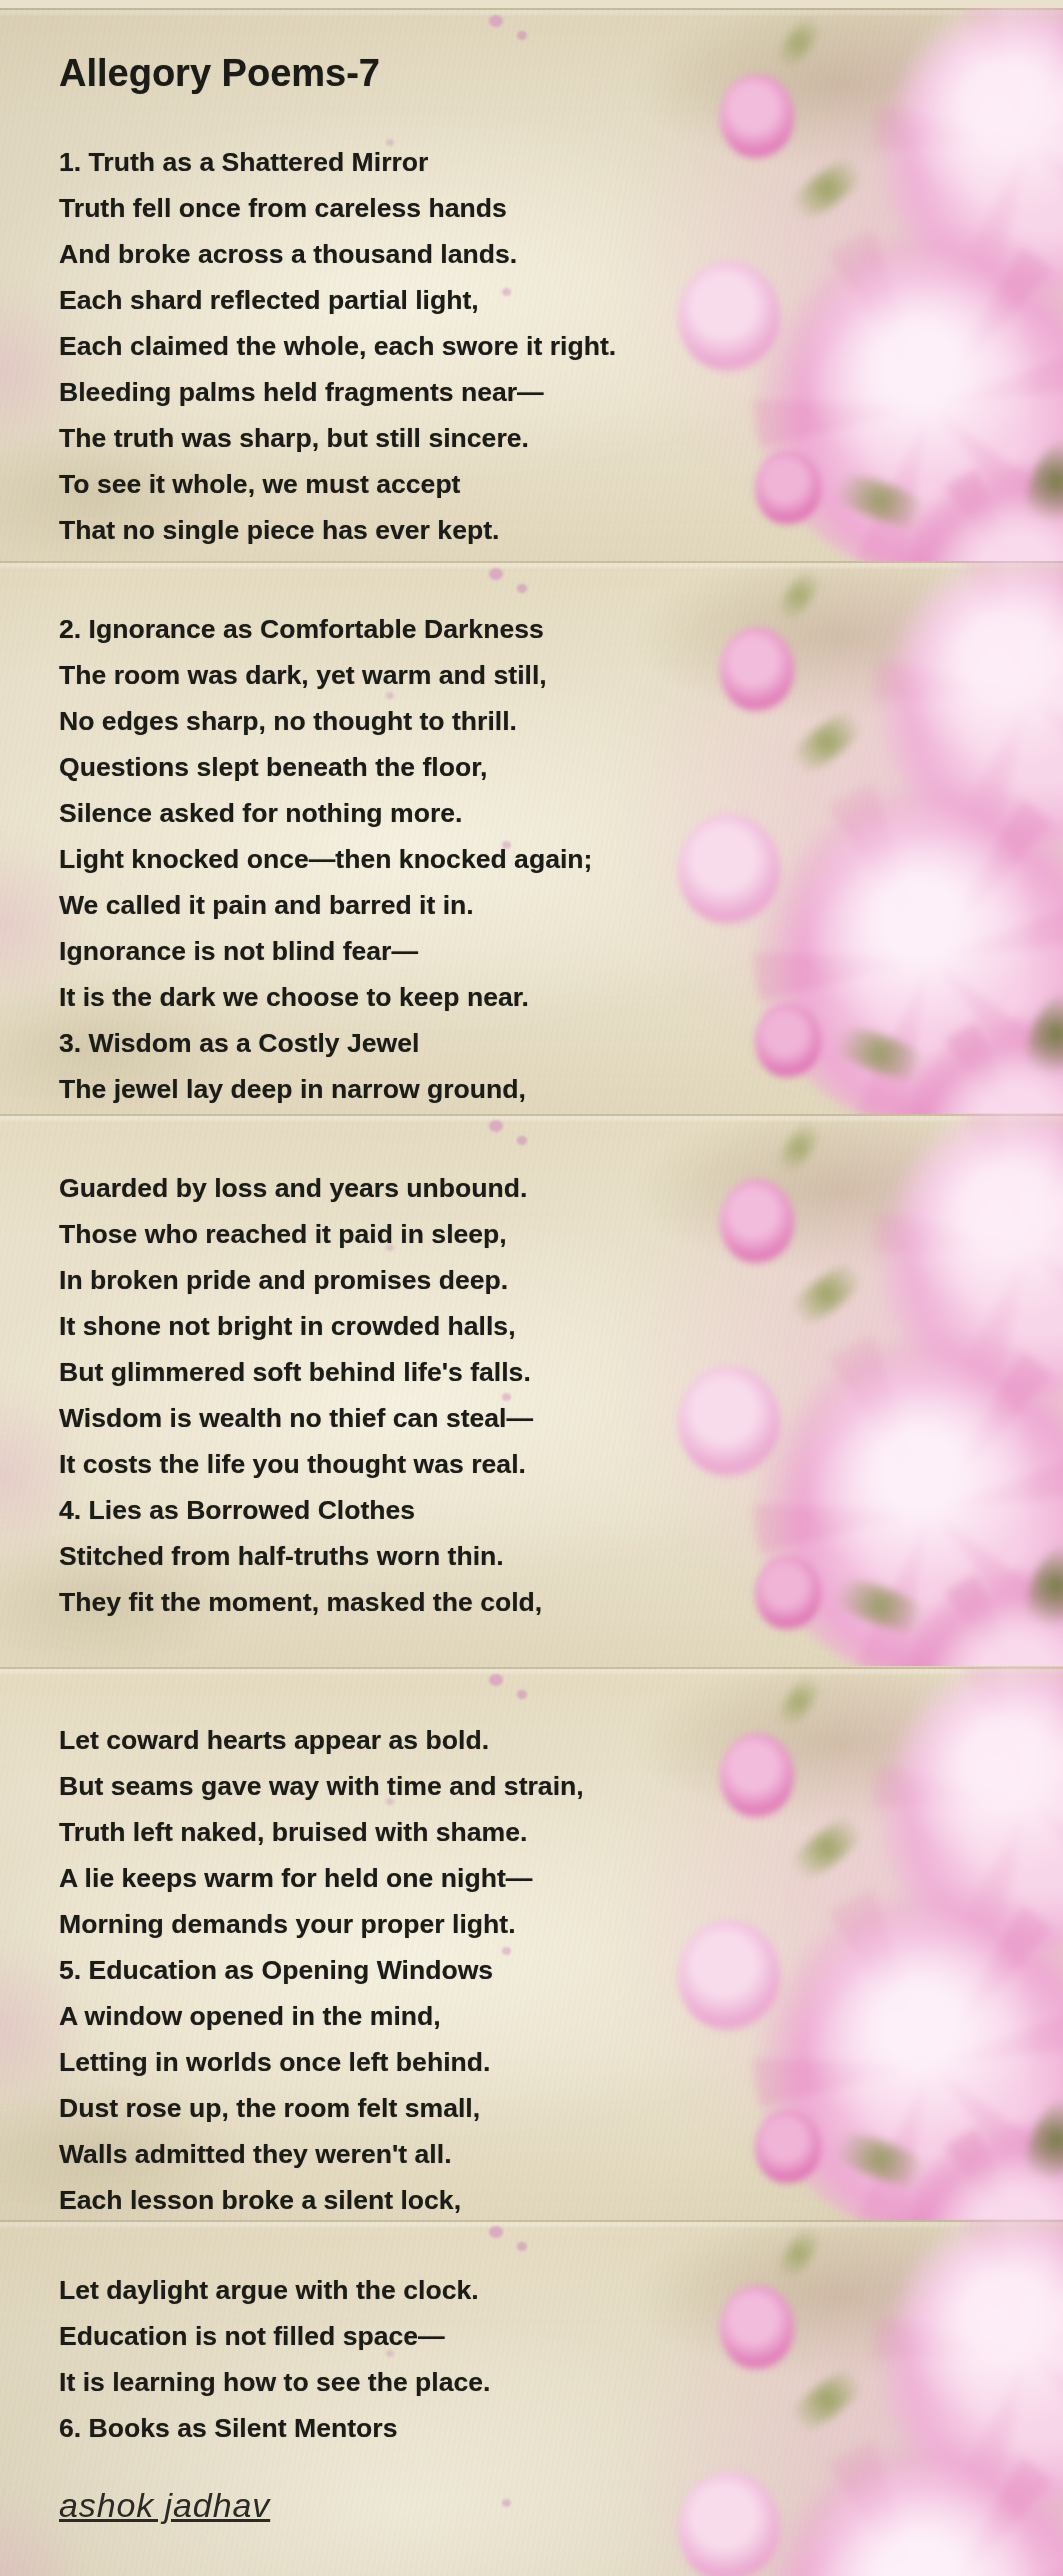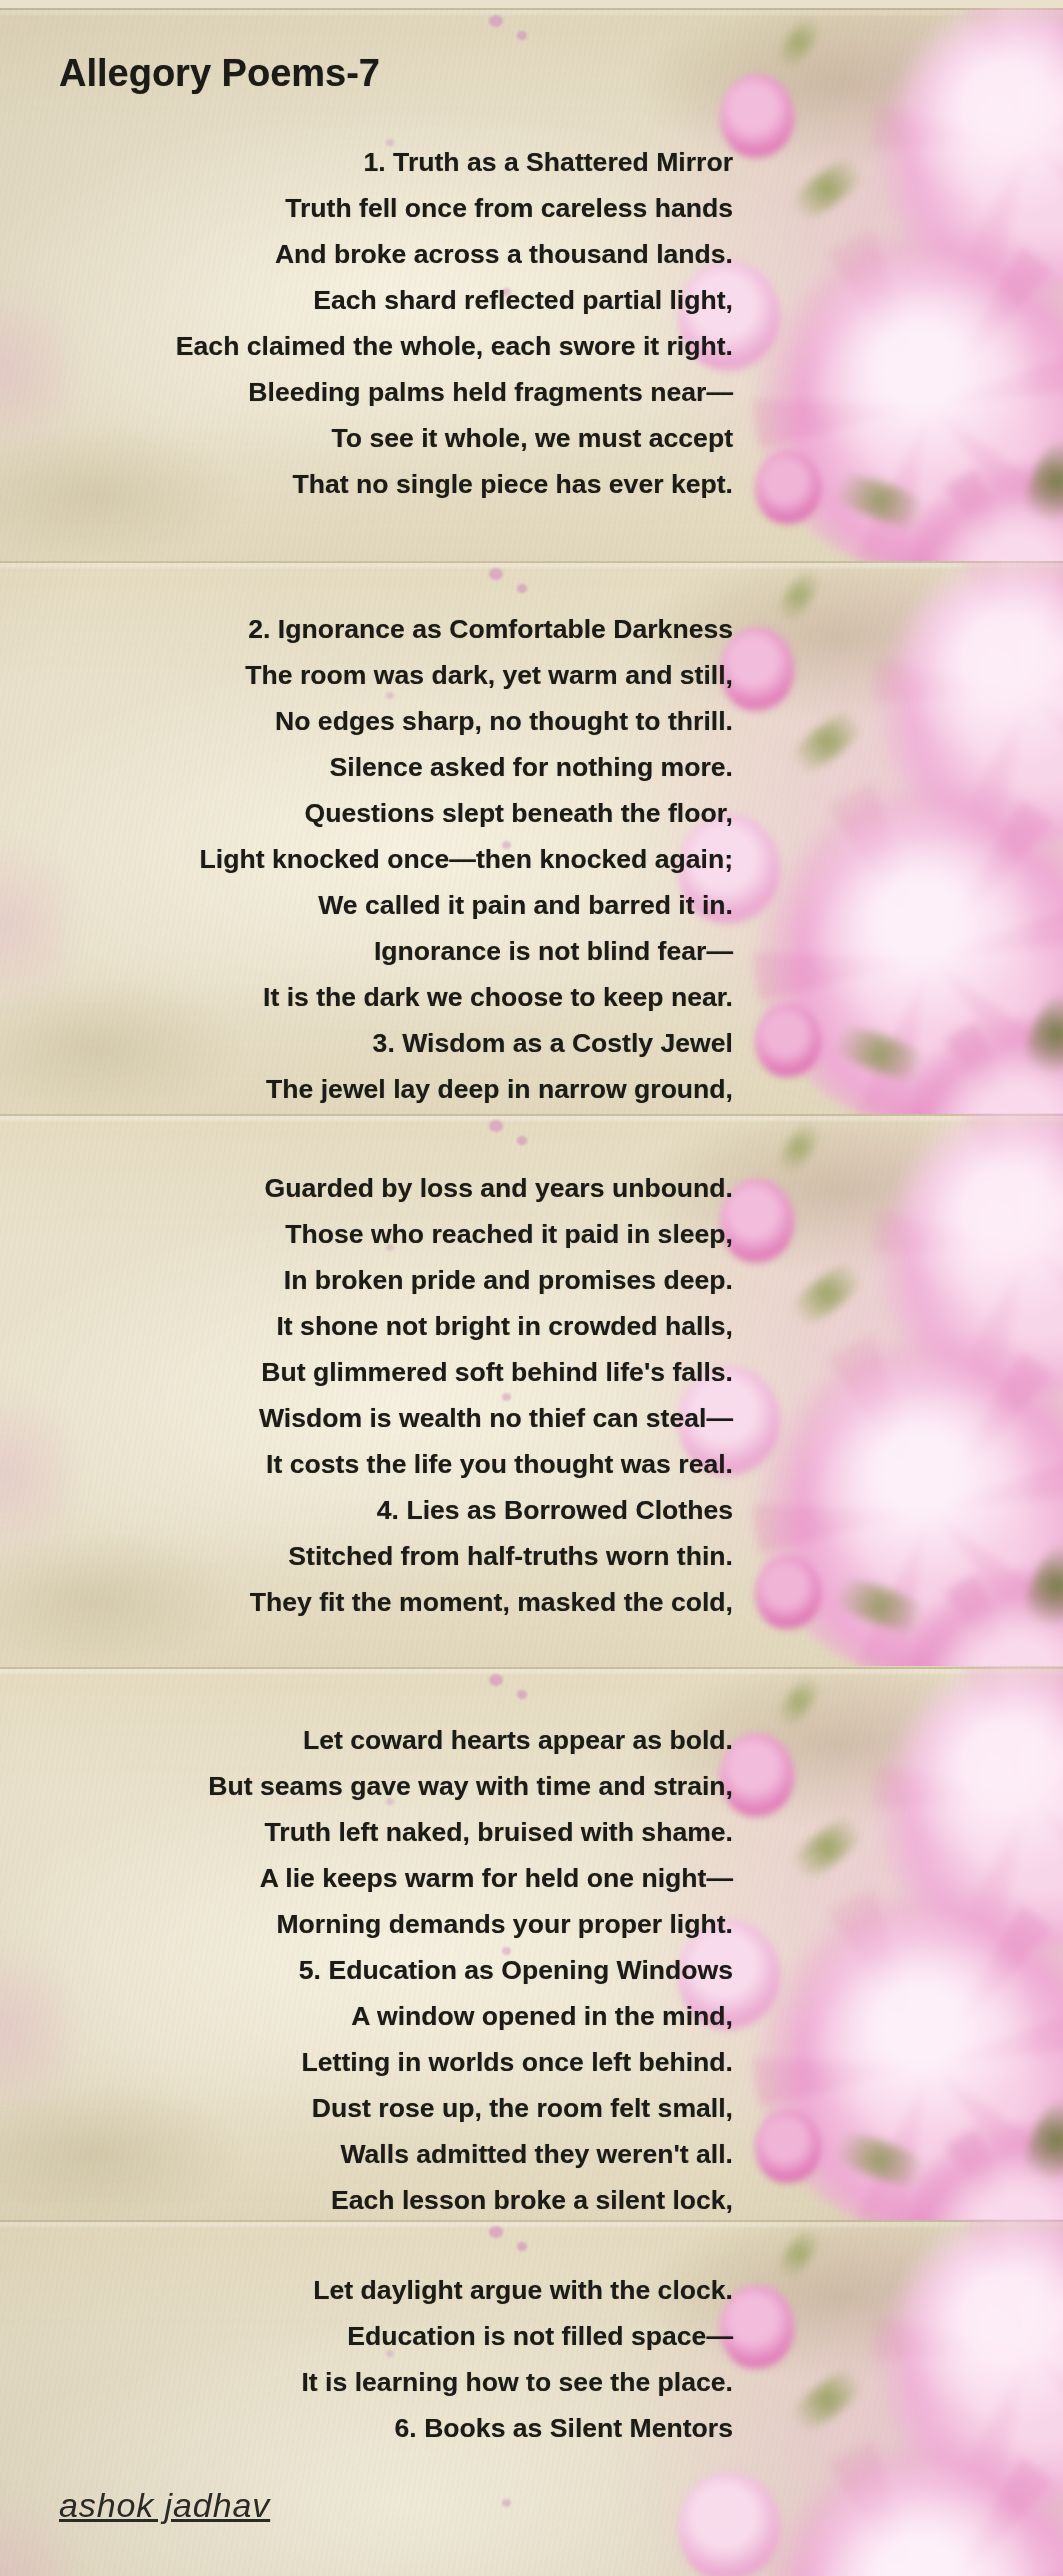--- a/index.html
+++ b/index.html
@@ -74,21 +74,21 @@
   .s1{left:489px;top:7px;width:14px;height:11.5px;background:rgba(213,146,192,.65);}
   .s2{left:517px;top:23px;width:9.8px;height:8.9px;background:rgba(206,134,184,.55);}
   .s3{left:502px;top:280px;width:8.9px;height:8px;background:rgba(206,134,184,.45);}
   .s4{left:386px;top:131px;width:8px;height:7px;background:rgba(196,140,180,.35);}
 
   
   .text-layer{position:absolute;inset:0;z-index:5;color:#1b1b17;}
   .title{position:absolute;left:59px;top:44px;margin:0;font-size:38px;font-weight:700;
     letter-spacing:0px;text-shadow:0 0 0.9px rgba(40,35,25,.45);}
   .stanza{position:absolute;left:59px;width:674px;font-size:26.6px;font-weight:700;
-    line-height:46px;letter-spacing:0px;text-shadow:0 0 0.9px rgba(40,35,25,.4);text-align:right;}
+    line-height:46px;letter-spacing:0px;text-shadow:0 0 0.9px rgba(40,35,25,.4);}
   .author{position:absolute;left:59px;top:2478px;font-size:34px;font-style:italic;
     font-weight:400;color:#2a2a26;letter-spacing:0.9px;text-decoration:underline;}
 </style>
 </head>
 <body>
 
 <div class="page">
   <div class="bg"></div>
   <div id="rose-tiles">
       <div class="tile" style="top: 0px;">
@@ -181,29 +181,30 @@
 
   <div class="text-layer">
     <h1 class="title">Allegory Poems-7</h1>
     <div class="stanza" id="stanza-0" style="top:131px">
         <div class="poem-line">1. Truth as a Shattered Mirror</div>
         <div class="poem-line">Truth fell once from careless hands</div>
         <div class="poem-line">And broke across a thousand lands.</div>
         <div class="poem-line">Each shard reflected partial light,</div>
         <div class="poem-line">Each claimed the whole, each swore it right.</div>
         <div class="poem-line">Bleeding palms held fragments near—</div>
+        <div class="poem-line">The truth was sharp, but still sincere.</div>
         <div class="poem-line">To see it whole, we must accept</div>
         <div class="poem-line">That no single piece has ever kept.</div>
       </div>
     <div class="stanza" id="stanza-1" style="top:598px">
         <div class="poem-line">2. Ignorance as Comfortable Darkness</div>
         <div class="poem-line">The room was dark, yet warm and still,</div>
         <div class="poem-line">No edges sharp, no thought to thrill.</div>
+        <div class="poem-line">Questions slept beneath the floor,</div>
         <div class="poem-line">Silence asked for nothing more.</div>
-        <div class="poem-line">Questions slept beneath the floor,</div>
         <div class="poem-line">Light knocked once—then knocked again;</div>
         <div class="poem-line">We called it pain and barred it in.</div>
         <div class="poem-line">Ignorance is not blind fear—</div>
         <div class="poem-line">It is the dark we choose to keep near.</div>
         <div class="poem-line">3. Wisdom as a Costly Jewel</div>
         <div class="poem-line">The jewel lay deep in narrow ground,</div>
       </div>
     <div class="stanza" id="stanza-2" style="top:1157px">
         <div class="poem-line">Guarded by loss and years unbound.</div>
         <div class="poem-line">Those who reached it paid in sleep,</div>

